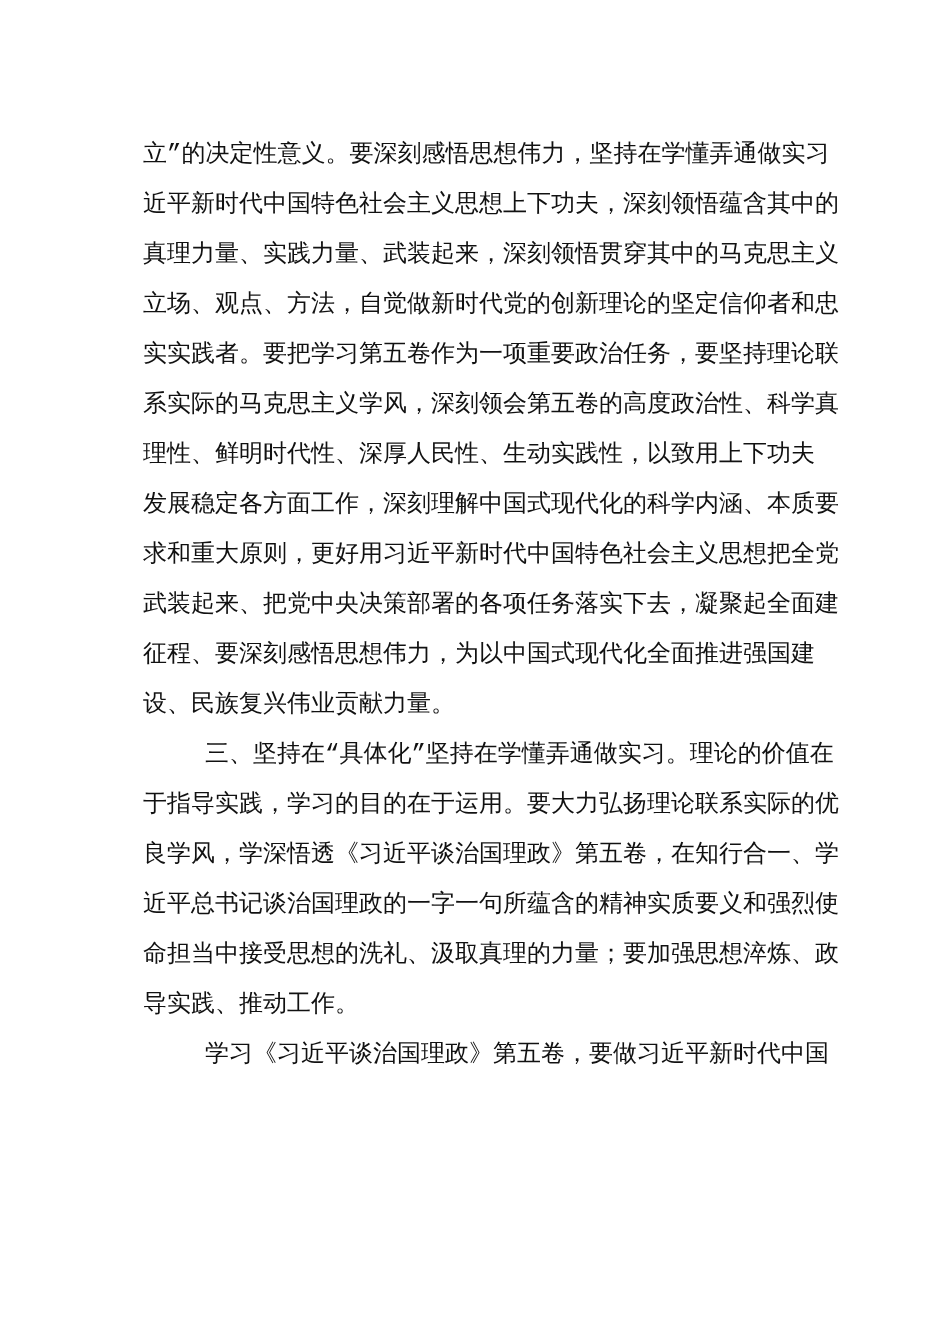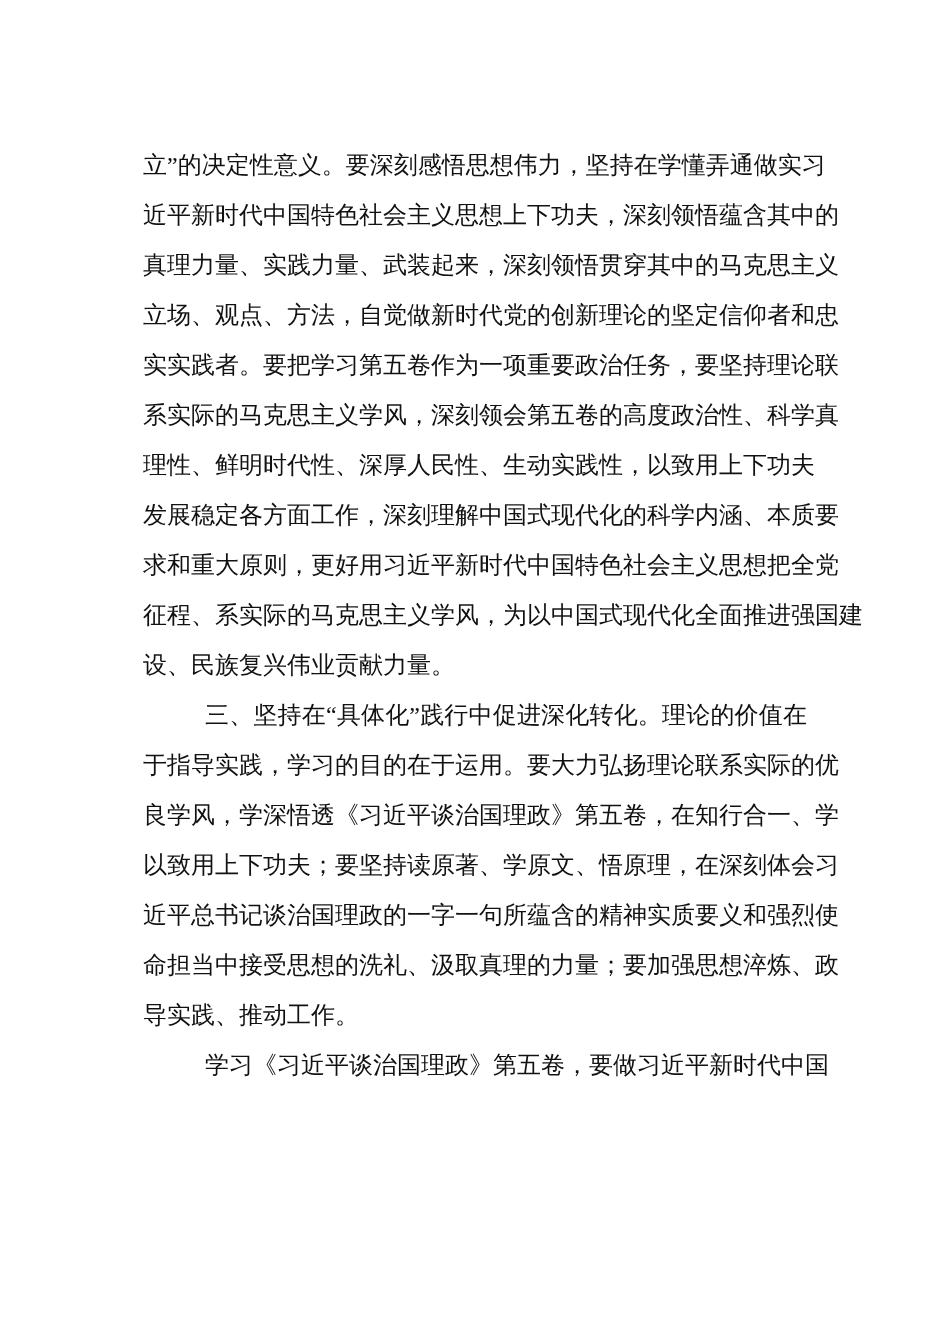--- a/index.html
+++ b/index.html
@@ -1,22 +1,22 @@
 <!DOCTYPE html>
 <html><head>
 <meta charset="utf-8">
 <style>
   html, body { margin: 0; padding: 0; background: #ffffff; }
   body { width: 950px; height: 1344px; overflow: hidden; position: relative; }
   .page {
     position: absolute;
     left: 143px;
-    top: 140px;
+    top: 130px;
     width: 664px;
-    font-family: Liberation Serif, serif;
+    font-family: Liberation Mono, monospace;
     font-size: 24px;
     color: #111111;
   }
   .line {
     height: 50px;
     line-height: 50px;
     white-space: nowrap;
     text-align: justify;
     text-align-last: justify;
     letter-spacing: 0px;
@@ -31,29 +31,29 @@
   <div class="paragraph">
     <div class="line">立”的决定性意义。要深刻感悟思想伟力，坚持在学懂弄通做实习</div>
     <div class="line">近平新时代中国特色社会主义思想上下功夫，深刻领悟蕴含其中的</div>
     <div class="line">真理力量、实践力量、武装起来，深刻领悟贯穿其中的马克思主义</div>
     <div class="line">立场、观点、方法，自觉做新时代党的创新理论的坚定信仰者和忠</div>
     <div class="line">实实践者。要把学习第五卷作为一项重要政治任务，要坚持理论联</div>
     <div class="line">系实际的马克思主义学风，深刻领会第五卷的高度政治性、科学真</div>
     <div class="line">理性、鲜明时代性、深厚人民性、生动实践性，以致用上下功夫</div>
     <div class="line">发展稳定各方面工作，深刻理解中国式现代化的科学内涵、本质要</div>
     <div class="line">求和重大原则，更好用习近平新时代中国特色社会主义思想把全党</div>
-    <div class="line">征程、系实际的马克思主义学风，为以中国式现代化全面推进强国建</div>
+    <div class="line">武装起来、把党中央决策部署的各项任务落实下去，凝聚起全面建</div>
+    <div class="line">征程、要深刻感悟思想伟力，为以中国式现代化全面推进强国建</div>
     <div class="line last">设、民族复兴伟业贡献力量。</div>
   </div>
 
   <div class="paragraph">
-    <div class="line indent">三、坚持在“具体化”践行中促进深化转化。理论的价值在</div>
+    <div class="line indent">三、坚持在“具体化”坚持在学懂弄通做实习。理论的价值在</div>
     <div class="line">于指导实践，学习的目的在于运用。要大力弘扬理论联系实际的优</div>
     <div class="line">良学风，学深悟透《习近平谈治国理政》第五卷，在知行合一、学</div>
-    <div class="line">以致用上下功夫；要坚持读原著、学原文、悟原理，在深刻体会习</div>
     <div class="line">近平总书记谈治国理政的一字一句所蕴含的精神实质要义和强烈使</div>
     <div class="line">命担当中接受思想的洗礼、汲取真理的力量；要加强思想淬炼、政</div>
     <div class="line last">导实践、推动工作。</div>
   </div>
 
   <div class="paragraph">
     <div class="line indent">学习《习近平谈治国理政》第五卷，要做习近平新时代中国</div>
   </div>
 </div>
 

